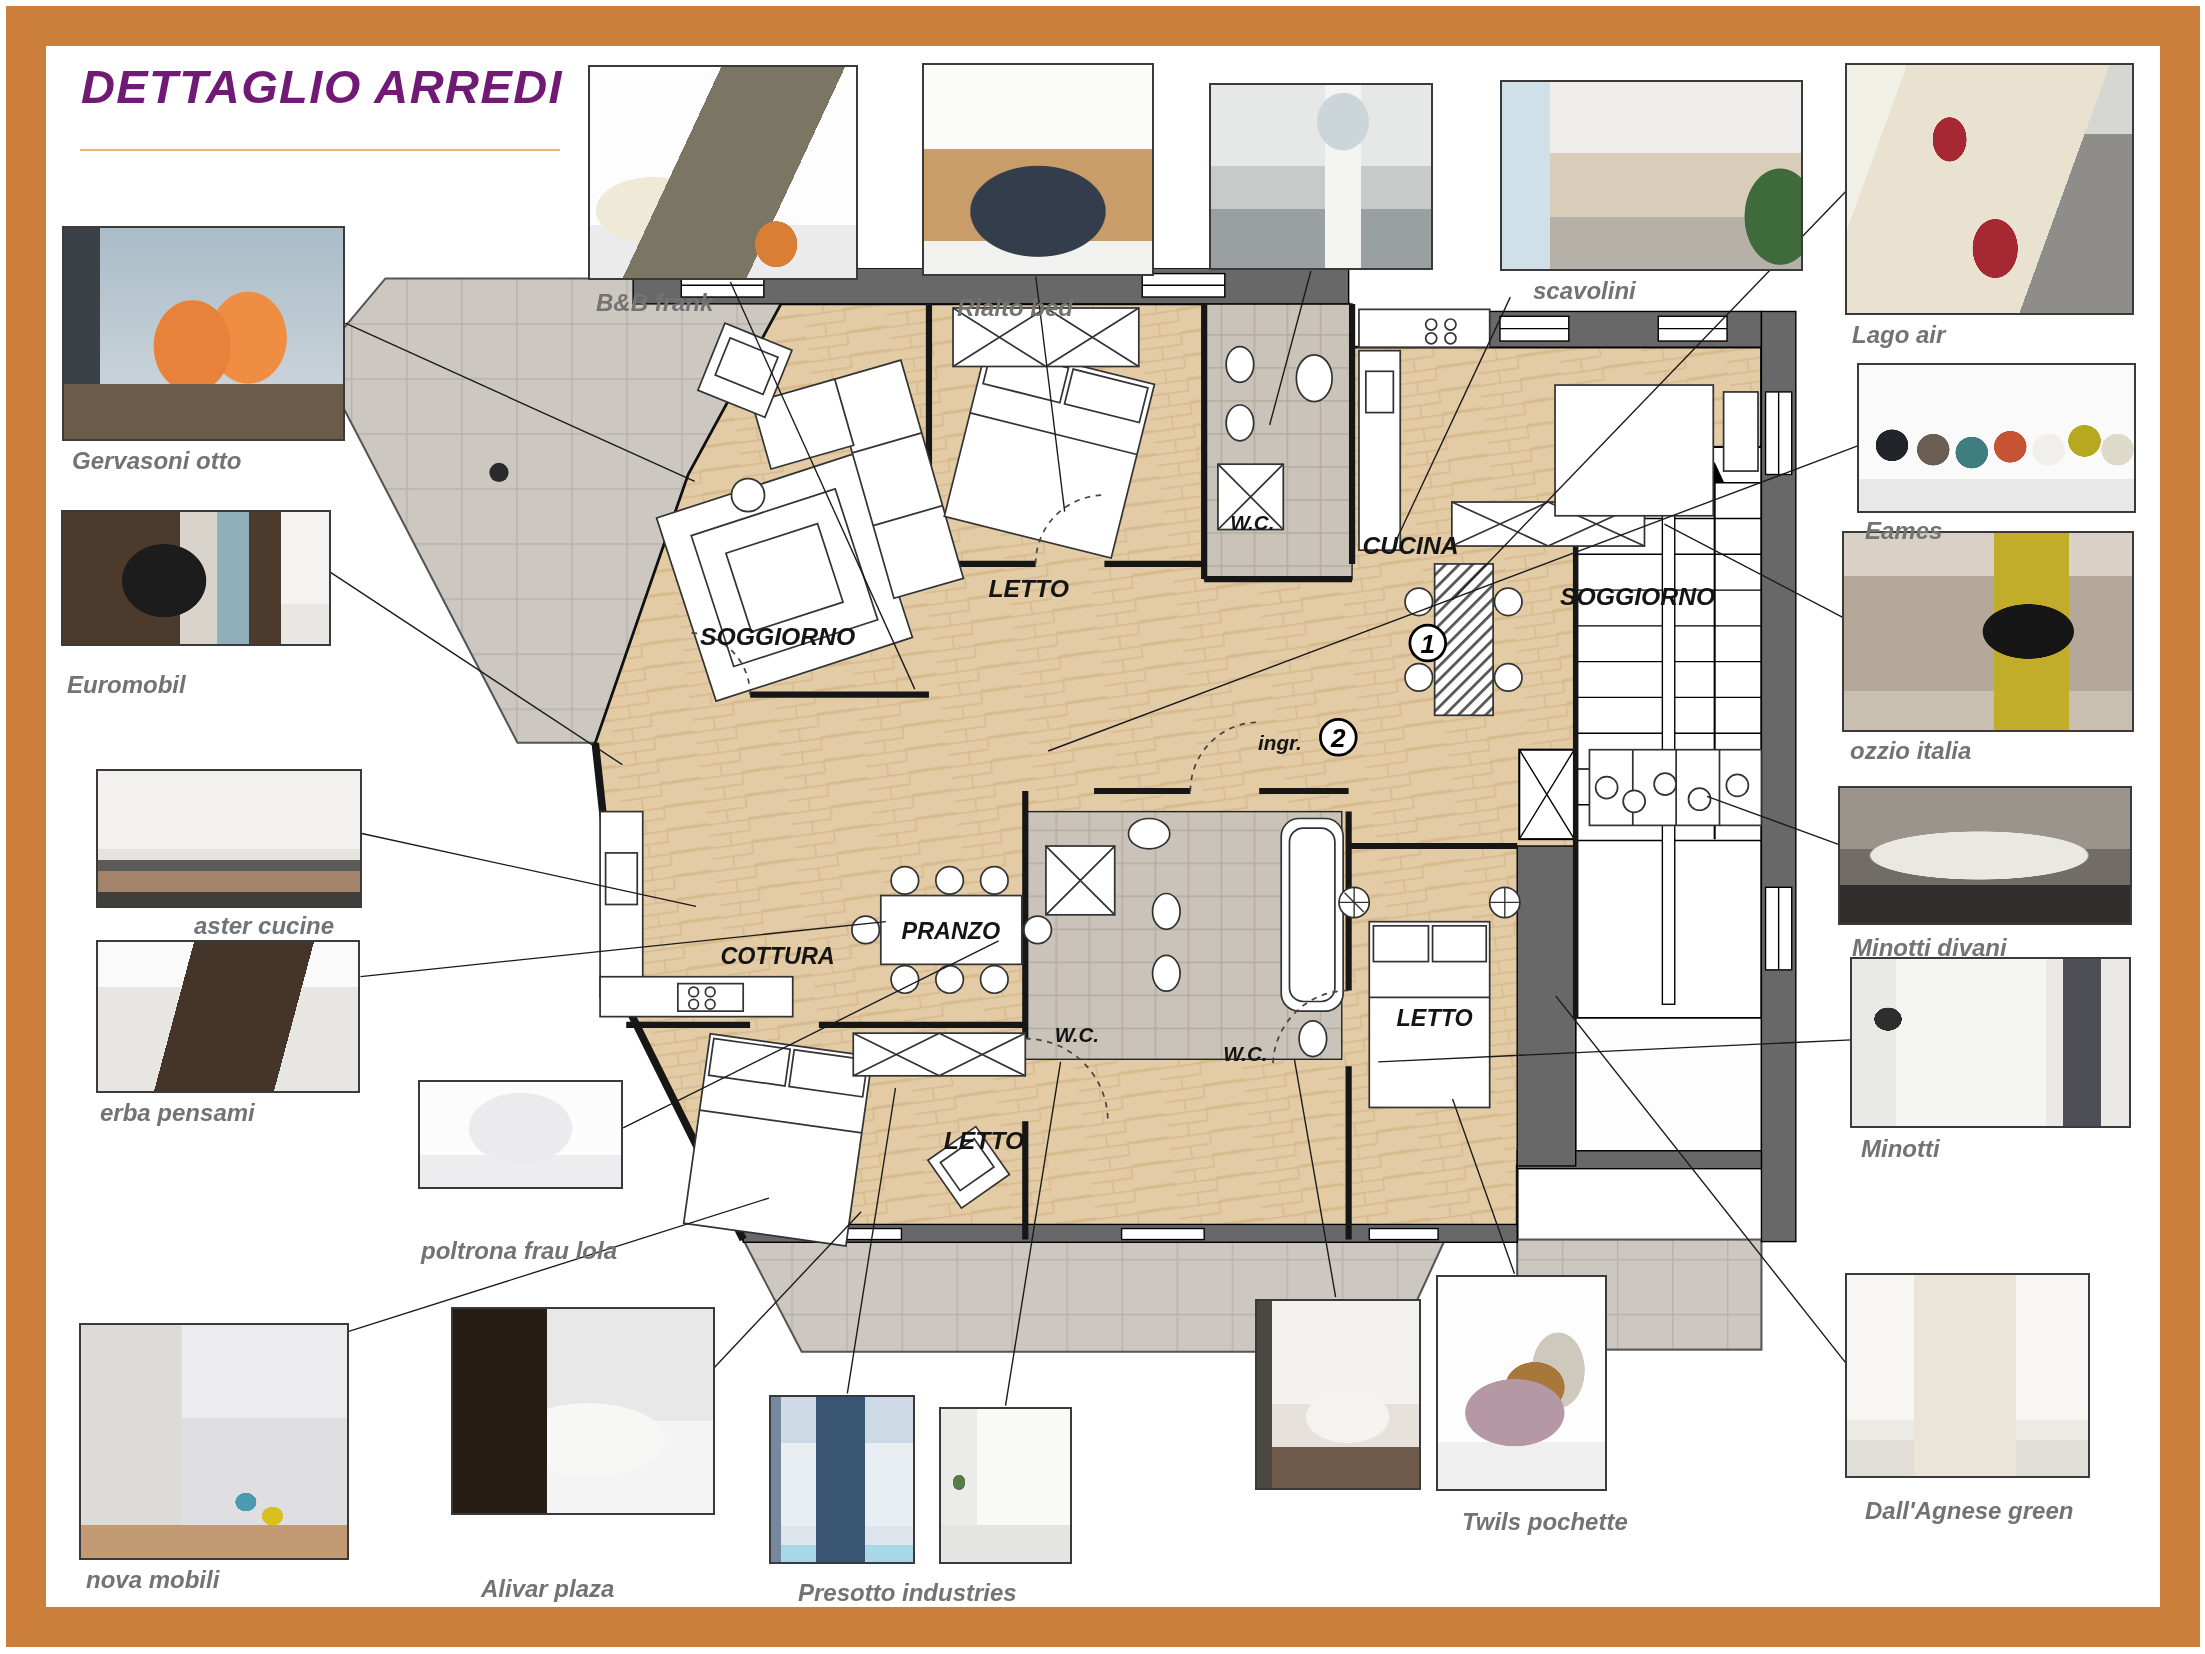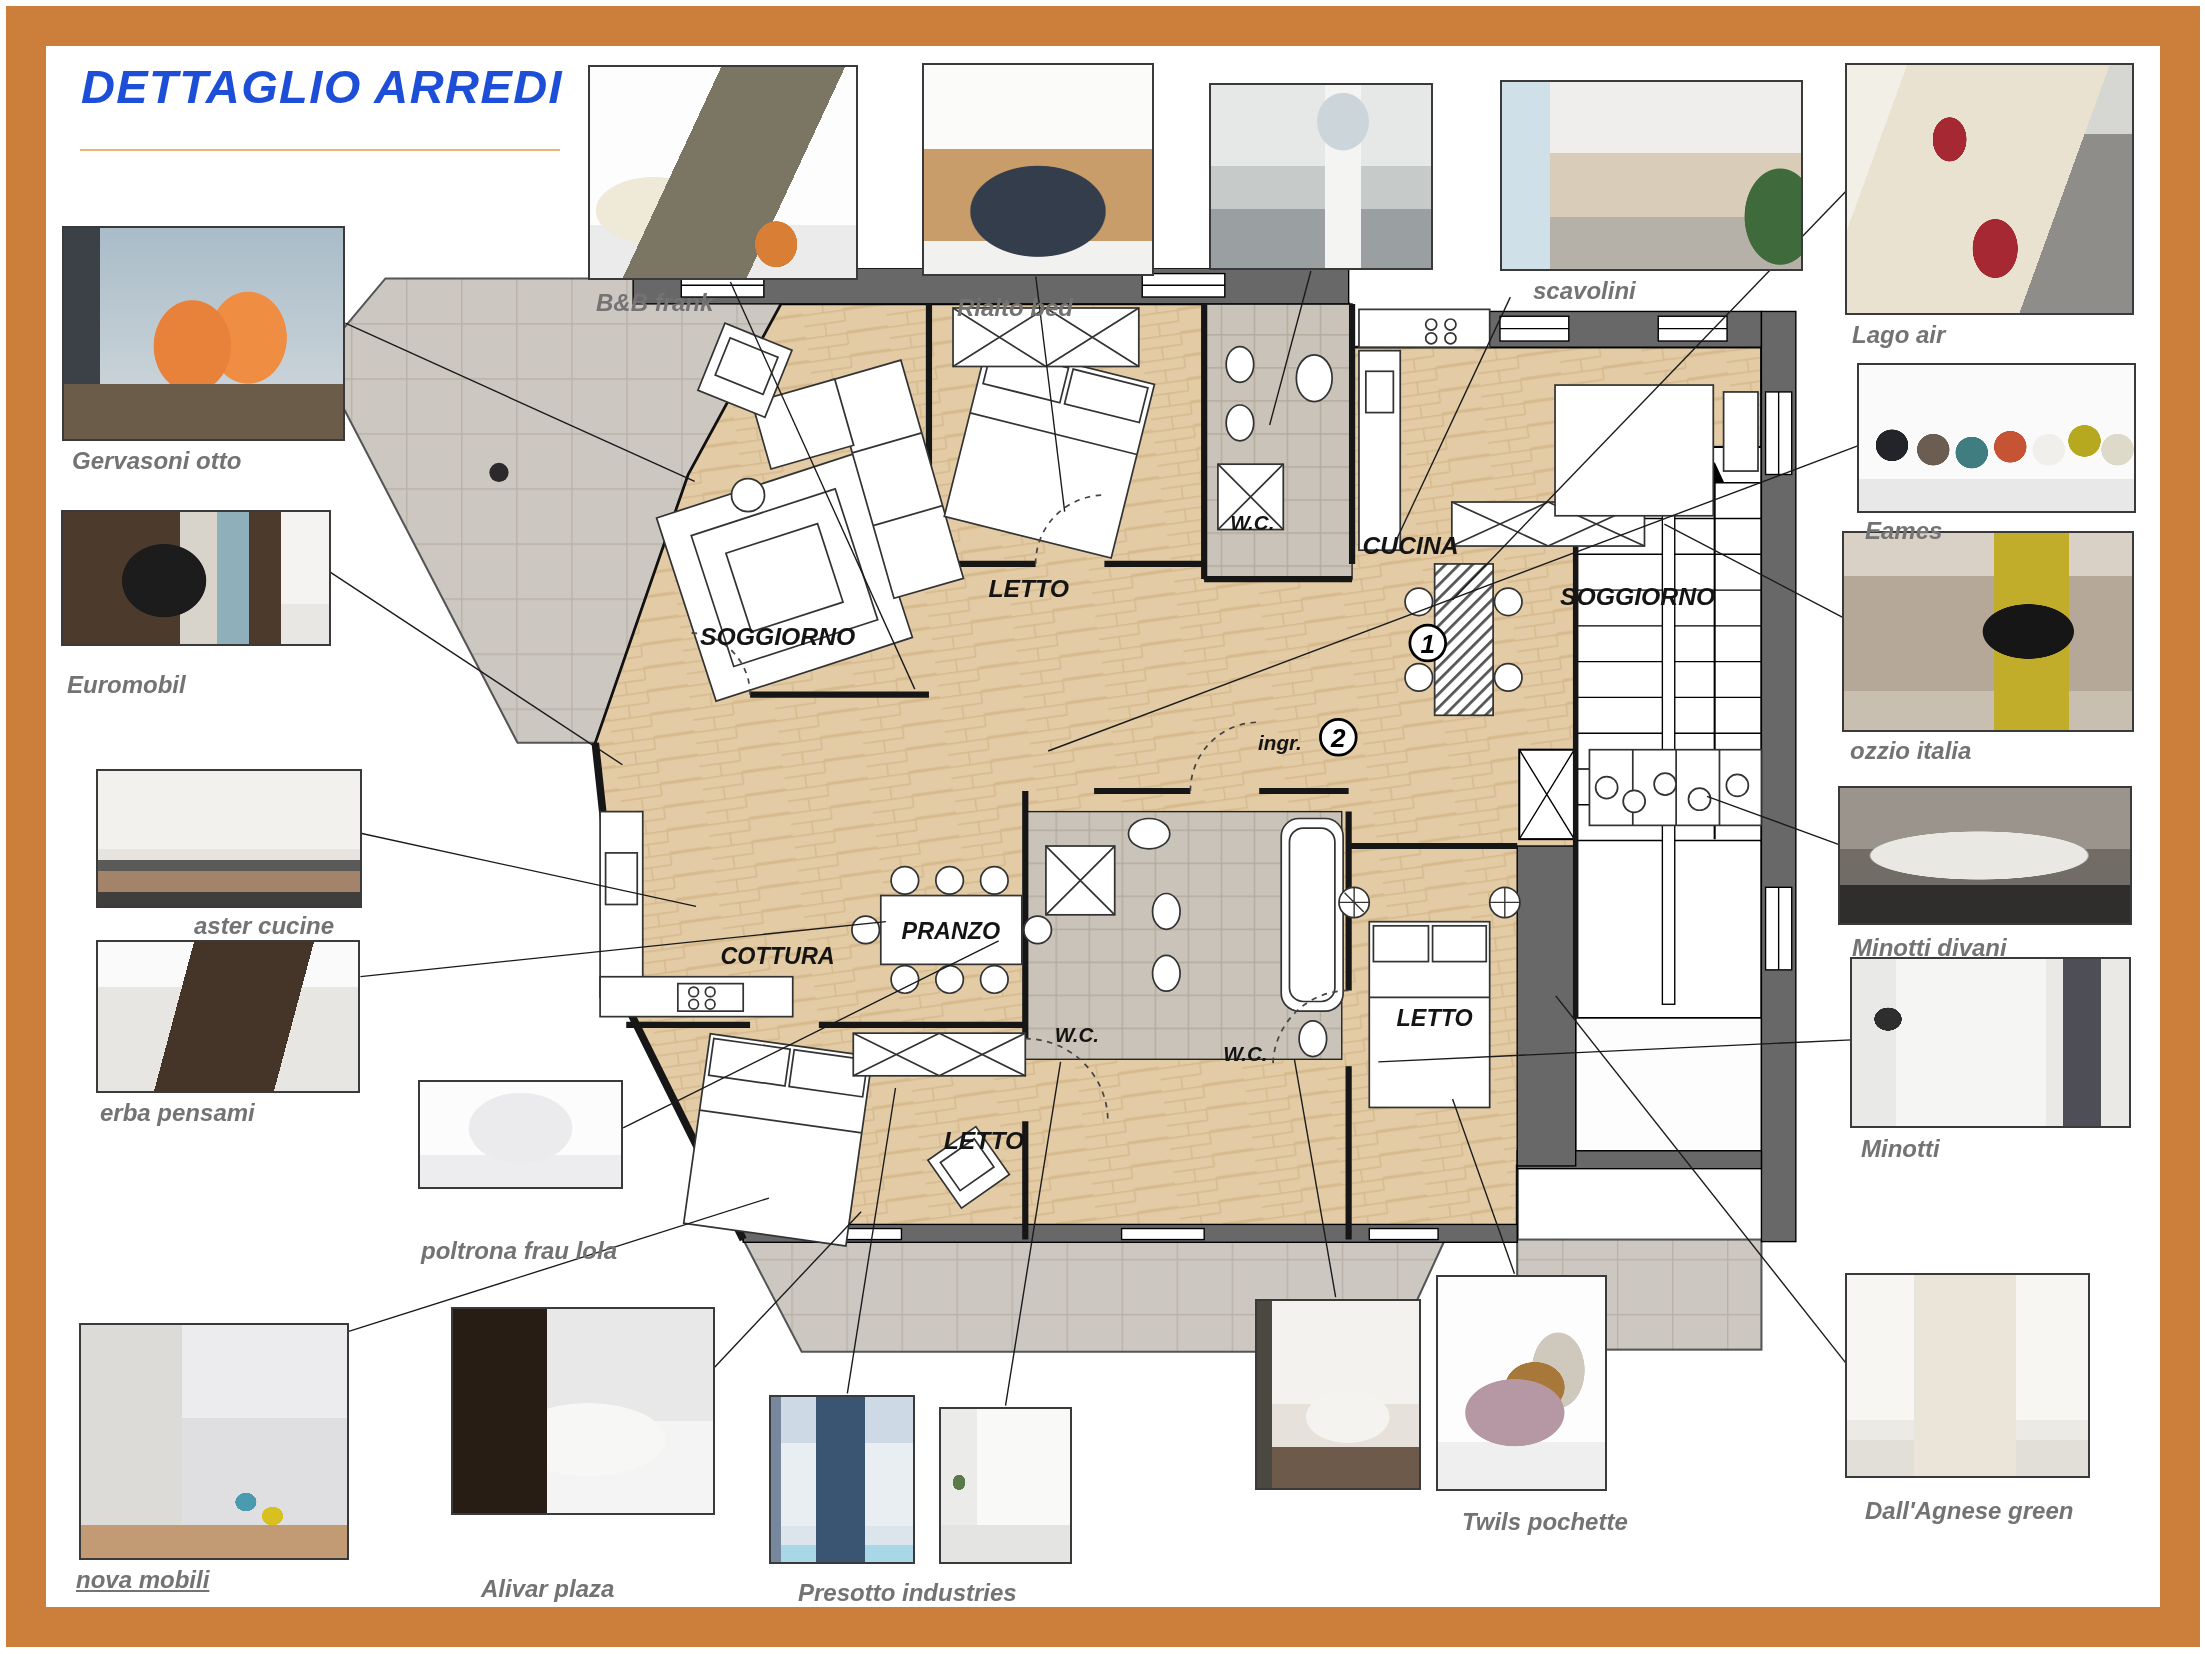--- a/index.html
+++ b/index.html
@@ -1,20 +1,20 @@
 <!DOCTYPE html>
 <html style="font-size:11px"><head>
 <meta charset="utf-8">
 <style>
   html,body{margin:0;padding:0;background:#ffffff;}
   #poster{position:relative;width:2205px;height:1654px;background:#ffffff;overflow:hidden;
           font-family:"Liberation Sans",sans-serif;}
   .frame{position:absolute;left:5.5px;top:5.5px;right:5.5px;bottom:6.9px;border:40px solid #cc7f3b;pointer-events:none;z-index:50;}
   .title{position:absolute;left:81px;top:59px;font-size:47px;font-weight:bold;font-style:italic;
-         letter-spacing:1.4px;color:#1d4ed8;white-space:nowrap;z-index:5;}
+         letter-spacing:1.4px;color:#701a75;white-space:nowrap;z-index:5;}
   .title-underline{position:absolute;left:80px;top:149px;width:480px;height:2.1px;background:#eab478;z-index:5;}
   .photo{position:absolute;border:2.1px solid #3a3a3a;box-sizing:border-box;background:#eee;z-index:6;}
   .plabel{position:absolute;font-weight:bold;font-style:italic;font-size:24px;color:#737373;
           white-space:nowrap;z-index:7;}
   #plan-svg{position:absolute;left:296px;top:268px;z-index:2;}
   #connector-svg{position:absolute;left:0;top:0;z-index:4;pointer-events:none;}
   .rl{font-family:"Liberation Sans",sans-serif;font-weight:bold;font-style:italic;fill:#141414;text-anchor:middle;}
   .num{font-family:"Liberation Sans",sans-serif;font-weight:bold;font-style:italic;fill:#000;text-anchor:middle;}
 </style>
 </head>
@@ -329,21 +329,21 @@
     <div class="plabel" style="left: 100px; top: 1099px;">erba pensami</div>
   </div>
 
   <div>
     <div class="photo" style="left: 418px; top: 1080px; width: 205px; height: 109px; background: radial-gradient(26% 34% at 50% 44%, rgb(235, 235, 237) 98%, transparent), linear-gradient(rgb(252, 252, 253) 0px, rgb(252, 252, 253) 70%, rgb(237, 237, 239) 70%);"></div>
     <div class="plabel" style="left: 421px; top: 1193px; margin-top: 44px;">poltrona frau lola</div>
   </div>
 
   <div>
     <div class="photo" style="left: 79px; top: 1323px; width: 270px; height: 237px; background: linear-gradient(0deg, rgb(194, 154, 115) 0px, rgb(194, 154, 115) 14%, transparent 14%), linear-gradient(90deg, rgb(221, 219, 215) 0px, rgb(221, 219, 215) 38%, transparent 38%), radial-gradient(4% 4% at 72% 82%, rgb(216, 192, 32) 98%, transparent), radial-gradient(4% 4% at 62% 76%, rgb(74, 154, 176) 98%, transparent), linear-gradient(rgb(236, 236, 238) 0px, rgb(236, 236, 238) 40%, rgb(223, 223, 225) 40%);"></div>
-    <div class="plabel" style="left: 76px; top: 1566px; text-decoration: underline;">nova mobili</div>
+    <div class="plabel" style="left: 86px; top: 1566px;">nova mobili</div>
   </div>
 
   <div>
     <div class="photo" style="left: 451px; top: 1307px; width: 264px; height: 208px; background: linear-gradient(90deg, rgb(40, 29, 21) 0px, rgb(40, 29, 21) 36%, transparent 36%), radial-gradient(30% 18% at 52% 64%, rgb(247, 247, 245) 98%, transparent), linear-gradient(rgb(232, 232, 232) 0px, rgb(232, 232, 232) 55%, rgb(244, 244, 244) 55%);"></div>
     <div class="plabel" style="left: 481px; top: 1575px;">Alivar plaza</div>
   </div>
 
   <div>
     <div class="photo" style="left: 769px; top: 1395px; width: 146px; height: 169px; background: linear-gradient(90deg, rgb(119, 135, 157) 0px, rgb(119, 135, 157) 7%, transparent 7%), linear-gradient(90deg, transparent 32%, rgb(58, 85, 114) 32%, rgb(58, 85, 114) 66%, transparent 66%), linear-gradient(0deg, rgb(168, 216, 232) 0px, rgb(168, 216, 232) 10%, transparent 10%), linear-gradient(rgb(205, 217, 229) 0px, rgb(205, 217, 229) 28%, rgb(233, 238, 243) 28%, rgb(233, 238, 243) 78%, rgb(221, 229, 236) 78%);"></div>
     <div class="plabel" style="left: 798px; top: 1579px;">Presotto industries</div>

